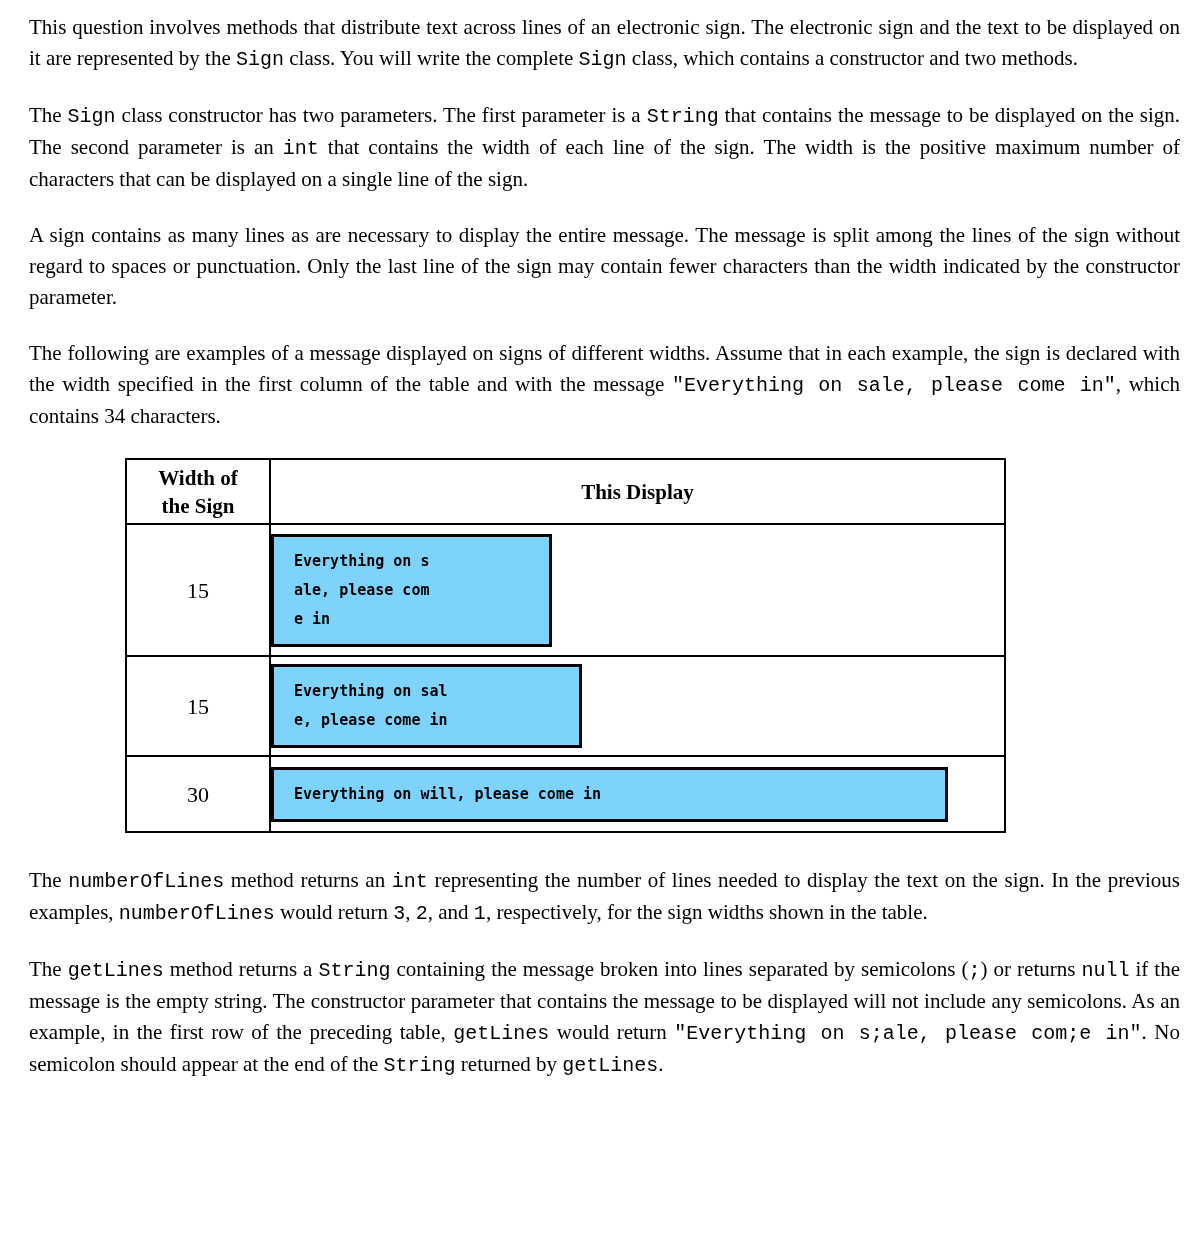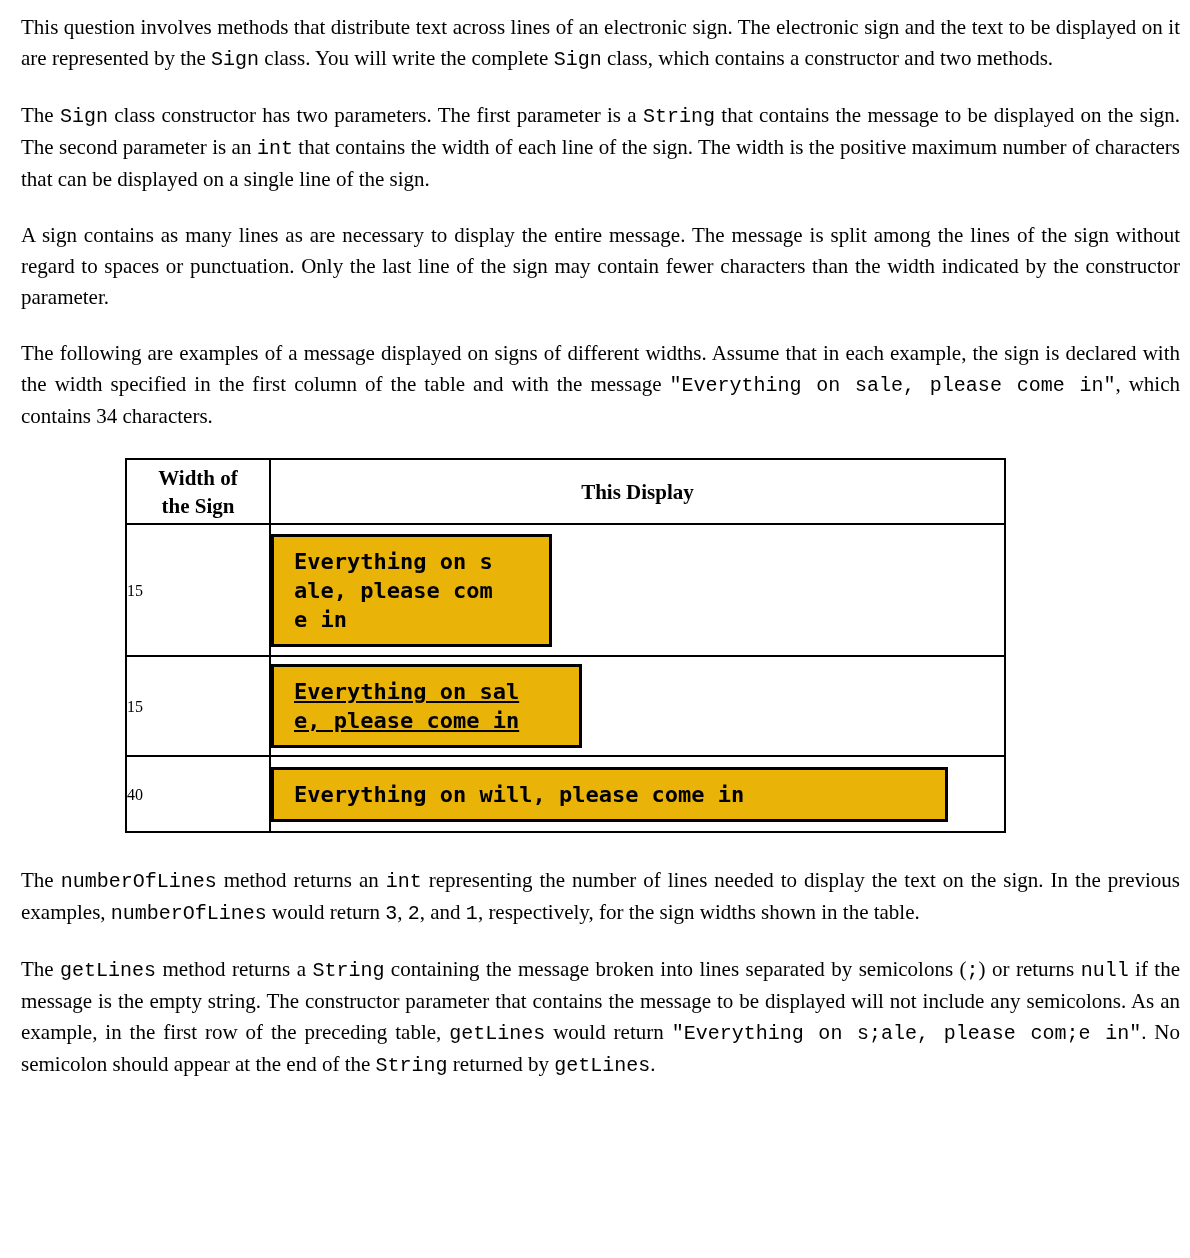--- a/index.html
+++ b/index.html
@@ -7,21 +7,21 @@
     width:1190px;
     min-height:1258px;
     background:#ffffff;
     color:#000000;
     font-family:"Liberation Serif", serif;
     font-size:21px;
     line-height:31px;
     overflow:hidden;
   }
   .doc{padding:12px 10px 0 17px;}
-  p.para{margin:0 0 25px 4px;text-align:justify;}
+  p.para{margin:0 0 25px 12px;text-align:justify;}
   .txt{font-family:"Liberation Serif", serif;}
   .code{font-family:"Liberation Mono", monospace;font-size:20px;}
   .ital{}
 
   table.sign-table{
     border-collapse:collapse;
     margin:26px 0 32px 108px;
     border-radius:19px;
   }
   .sign-table th,.sign-table td{
@@ -33,47 +33,47 @@
     font-size:21px;
     line-height:28px;
     text-align:center;
     vertical-align:middle;
     white-space:pre;
   }
   .col-width{width:142px;}
   .col-display{width:733px;}
   .header-row th{height:63px;}
   .width-cell{
-    text-align:left;
+    text-align:center;
     vertical-align:middle;
-    font-size:16px;
+    font-size:22px;
   }
   .row-0 td{height:130px;}
   .row-1 td{height:98px;}
   .row-2 td{height:74px;}
   .sign-cell{
     padding-left:30px;
     vertical-align:middle;
     text-align:left;
   }
   .sign-box{
     display:inline-block;
     box-sizing:border-box;
     border:3px solid #000000;
-    background:#eab308;
+    background:#7dd3fc;
     font-family:"DejaVu Sans Mono", monospace;
     font-weight:bold;
-    font-size:22px;
+    font-size:15px;
     line-height:29px;
     white-space:pre;
     padding:10px 10px 10px 20px;
     vertical-align:middle;
   }
   .box-0{width:281px;}
-  .box-1{width:311px;text-decoration:underline;}
+  .box-1{width:311px;}
   .box-2{width:677px;}
 </style>
 </head>
 <body>
 
 <div class="doc">
 
   <p class="para"><span class="txt">This question involves methods that distribute text across lines of an electronic sign. The electronic sign and the text to be displayed on it are represented by the </span><span class="code">Sign</span><span class="txt"> class. You will write the complete </span><span class="code">Sign</span><span class="txt"> class, which contains a constructor and two methods.</span></p>
 
   <p class="para"><span class="txt">The </span><span class="code">Sign</span><span class="txt"> class constructor has two parameters. The first parameter is a </span><span class="code">String</span><span class="txt"> that contains the message to be displayed on the sign. The second parameter is an </span><span class="code">int</span><span class="txt"> that contains the </span><span class="ital">width</span><span class="txt"> of each line of the sign. The width is the positive maximum number of characters that can be displayed on a single line of the sign.</span></p>
@@ -100,21 +100,21 @@
         </td>
       </tr>
       <tr class="row-1">
         <td class="width-cell">15</td>
         <td class="sign-cell">
           <div class="sign-box box-1">Everything on sal
 e, please come in</div>
         </td>
       </tr>
       <tr class="row-2">
-        <td class="width-cell">40</td>
+        <td class="width-cell">30</td>
         <td class="sign-cell">
           <div class="sign-box box-2">Everything on will, please come in</div>
         </td>
       </tr>
     </tbody>
   </table>
 
 
   <p class="para"><span class="txt">The </span><span class="code">numberOfLines</span><span class="txt"> method returns an </span><span class="code">int</span><span class="txt"> representing the number of lines needed to display the text on the sign. In the previous examples, </span><span class="code">numberOfLines</span><span class="txt"> would return </span><span class="code">3</span><span class="txt">, </span><span class="code">2</span><span class="txt">, and </span><span class="code">1</span><span class="txt">, respectively, for the sign widths shown in the table.</span></p>
 

